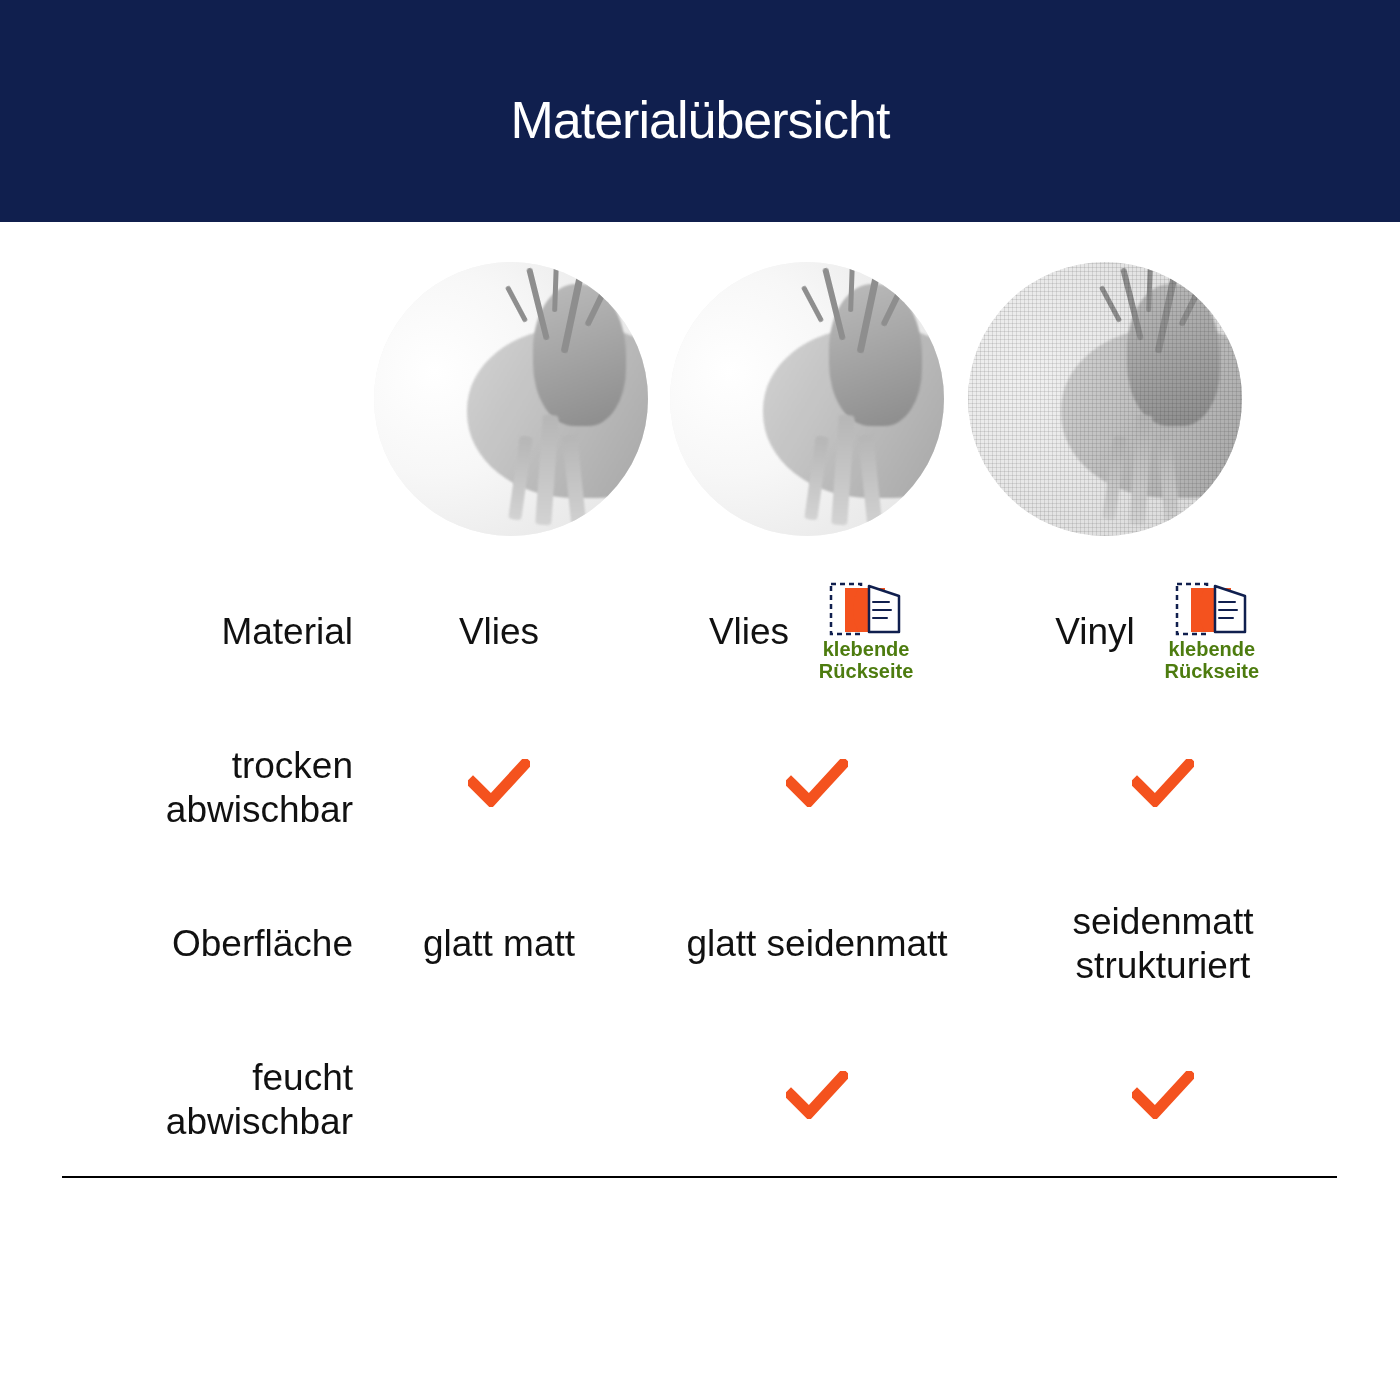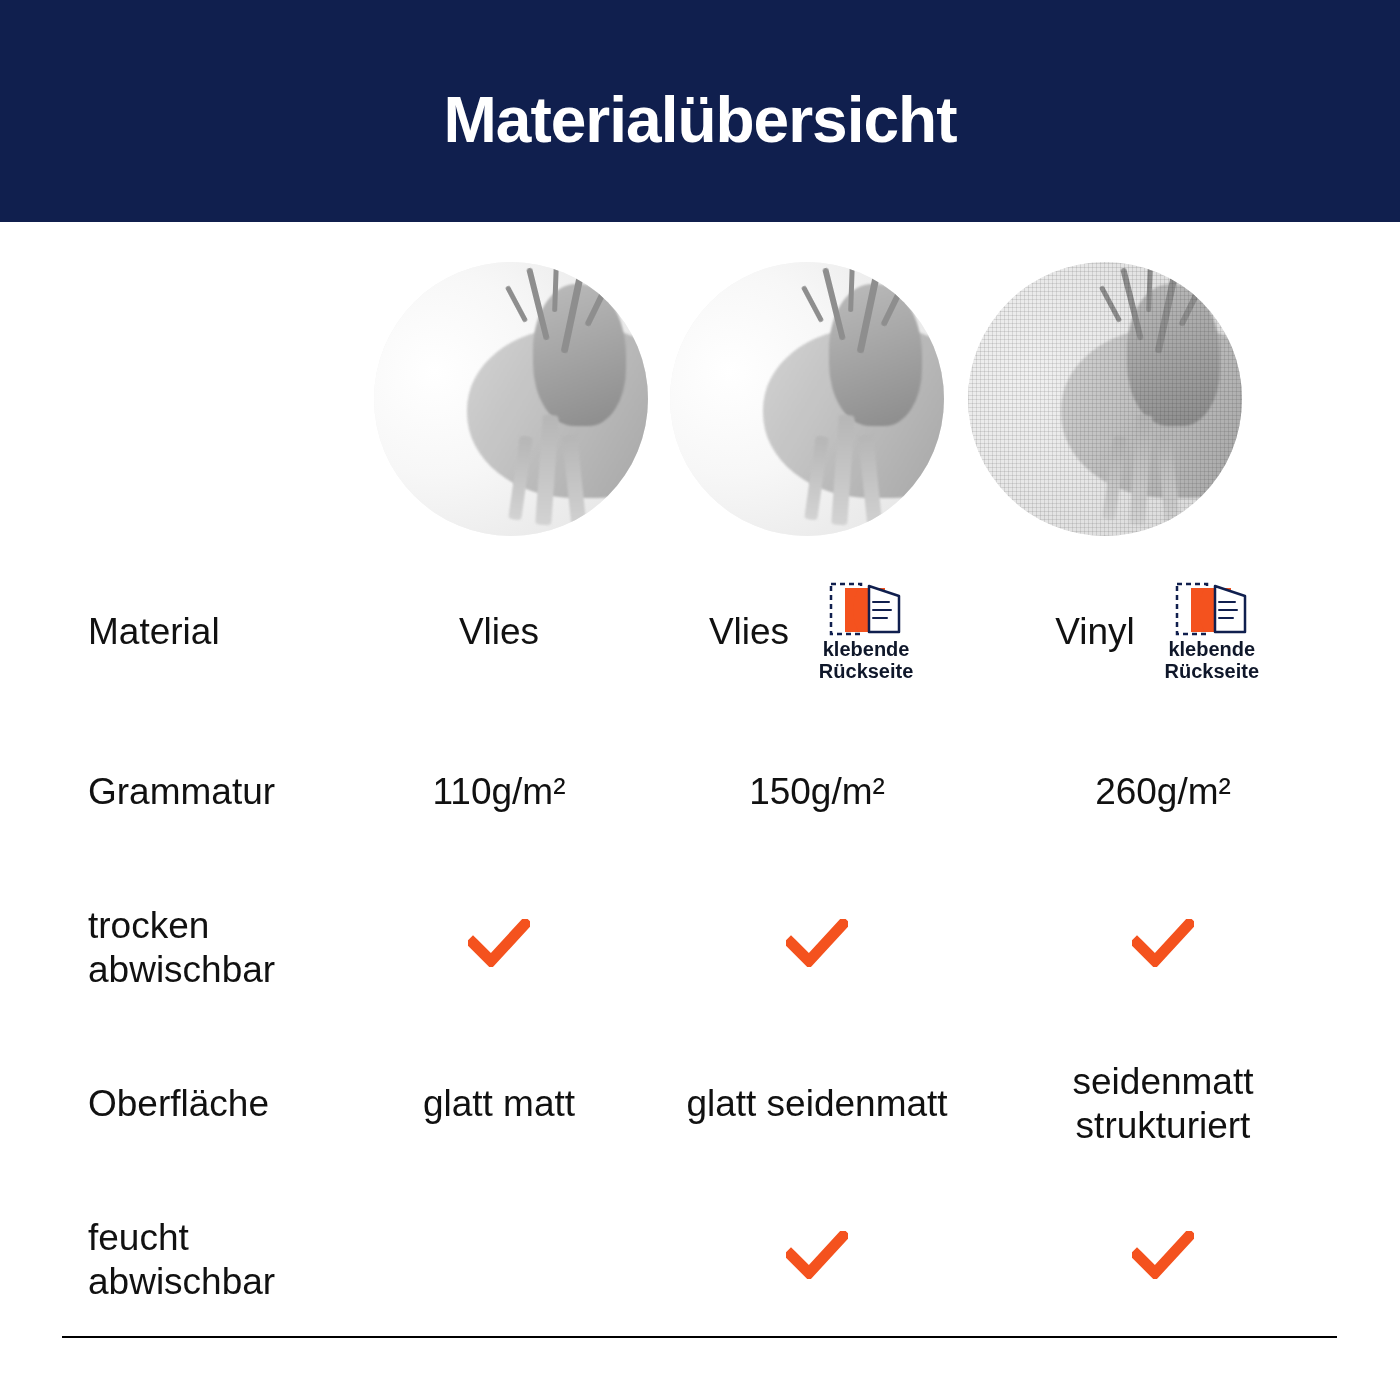--- a/index.html
+++ b/index.html
@@ -28,22 +28,22 @@
     top: 0;
     width: 1400px;
     height: 222px;
     background: #101f4e;
     display: flex;
     align-items: center;
     justify-content: center;
   }
   .header-title {
     color: #ffffff;
-    font-size: 64px;
-    font-weight: bold;
+    font-size: 52px;
+    font-weight: normal;
     letter-spacing: -1px;
     line-height: 1;
     margin-top: 17px;
   }
 
   
   .swatches {
     position: absolute;
     top: 258px;
     left: 352px;
@@ -170,21 +170,21 @@
 
   .row td {
     border-top: 2px solid #000000;
     height: 160px;
     font-size: 37px;
     color: #111111;
     text-align: center;
     line-height: 1.2;
   }
   .row td.label {
-    text-align: left;
+    text-align: right;
     padding-left: 26px;
     font-size: 37px;
   }
   .row.tall td { height: 152px; }
   .row.last td { border-bottom: 2px solid #000000; }
 
   .cell-inline {
     display: flex;
     align-items: center;
     justify-content: center;
@@ -200,21 +200,21 @@
     width: 118px;
   }
   .badge-icon {
     width: 74px;
     height: 54px;
     position: relative;
   }
   .badge-text {
     font-size: 20px;
     font-weight: bold;
-    color: #0f172a;
+    color: #4d7c0f;
     line-height: 1.12;
     text-align: center;
     margin-top: 2px;
   }
 
   
   .check {
     display: inline-block;
     width: 62px;
     height: 48px;
@@ -334,26 +334,20 @@
                 </svg>
               </span>
               <span class="badge-text">
                 <span>klebende</span><br><span>Rückseite</span>
               </span>
             </span>
           </div>
         </td>
       </tr>
 
-      <tr class="row">
-        <td class="label">Grammatur</td>
-        <td class="vsep">110g/m²</td>
-        <td class="vsep">150g/m²</td>
-        <td class="vsep">260g/m²</td>
-      </tr>
 
       <tr class="row tall">
         <td class="label">trocken abwischbar</td>
         <td class="vsep">
           <span class="check">
             <svg viewBox="0 0 62 48" width="62" height="48" aria-hidden="true">
               <path d="M5 24 L23 42 L57 5" fill="none" stroke="#f4521e" stroke-width="11" stroke-linecap="square" stroke-linejoin="miter"></path>
             </svg>
           </span>
         </td>

